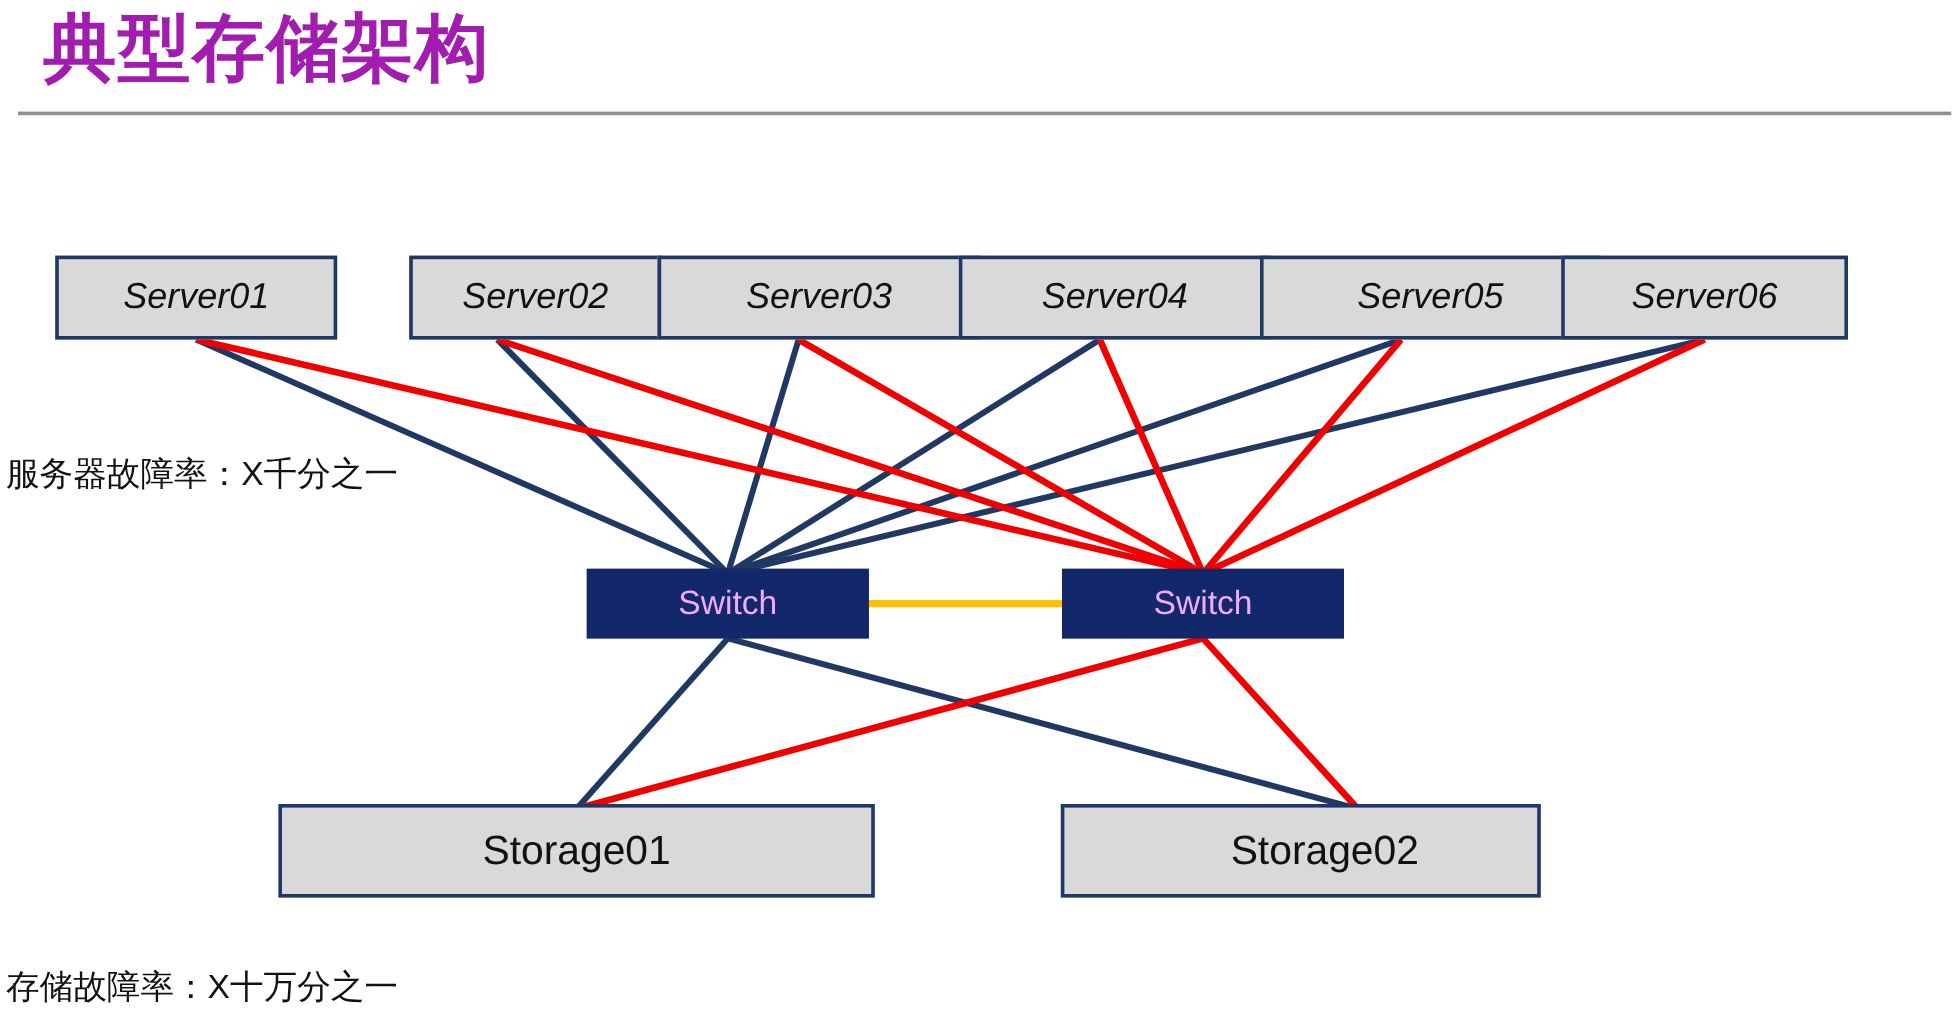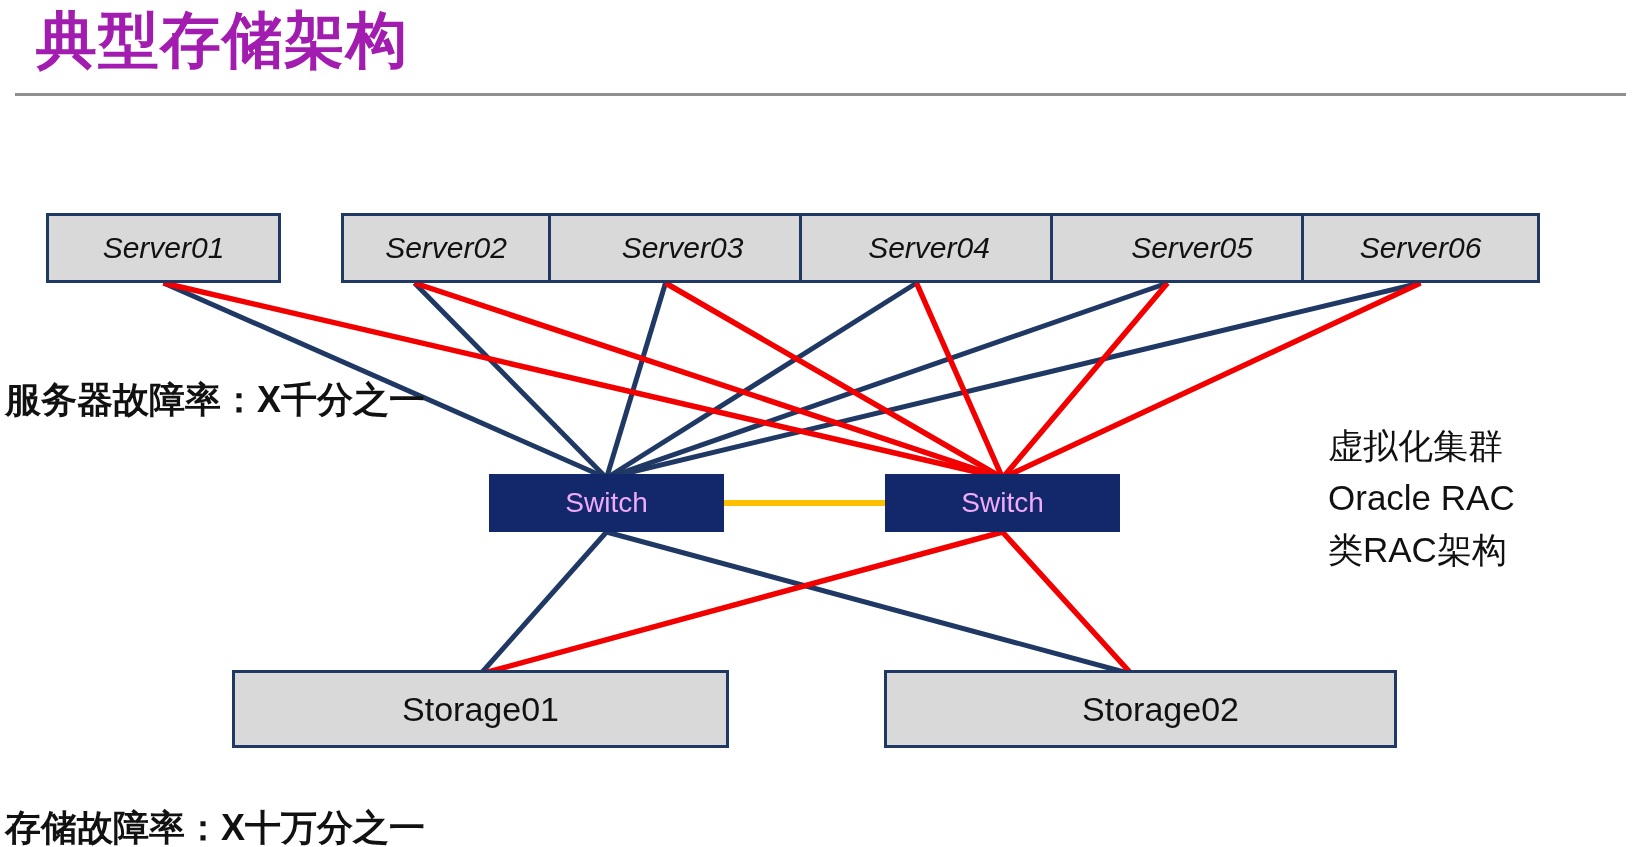--- a/index.html
+++ b/index.html
@@ -58,24 +58,23 @@
   }
   .node-storage {
     background: #D9D9D9;
     border: 3px solid #1F3864;
     font-size: 34px;
     color: #111111;
     text-align: center;
   }
   .rate-label {
     position: absolute;
-    font-size: 36px;
+    font-size: 28px;
     color: #111111;
     white-space: nowrap;
-    font-weight: bold;
   }
   .rate-label-servers { left: 5px; top: 376px; }
   .rate-label-storage { left: 5px; top: 768px; margin-top: 36px; }
   .side-note {
     position: absolute;
     left: 1328px;
     top: 420px;
     font-size: 35px;
     line-height: 52px;
     color: #111111;
@@ -133,28 +132,23 @@
       </div>
       <div class="node node-switch" style="left: 489px; top: 474px; width: 235px; height: 58px;">
         <span>Switch</span>
       </div>
       <div class="node node-switch" style="left: 885px; top: 474px; width: 235px; height: 58px;">
         <span>Switch</span>
       </div>
       <div class="node node-storage" style="left: 232px; top: 670px; width: 497px; height: 78px;">
         <span>Storage01</span>
       </div>
-      <div class="node node-storage" style="left: 884px; top: 670px; width: 513px; height: 78px; padding-left: 40px;">
+      <div class="node node-storage" style="left: 884px; top: 670px; width: 400px; height: 78px; padding-left: 40px;">
         <span>Storage02</span>
       </div>
     </div>
 
   <div class="rate-label rate-label-servers">服务器故障率：X千分之一</div>
 
   <div class="rate-label rate-label-storage">存储故障率：X十万分之一</div>
 
-  <div class="side-note">
-    <div>虚拟化集群</div>
-    <div>Oracle RAC</div>
-    <div>类RAC架构</div>
-  </div>
 
 </div>
 
 </body></html>

